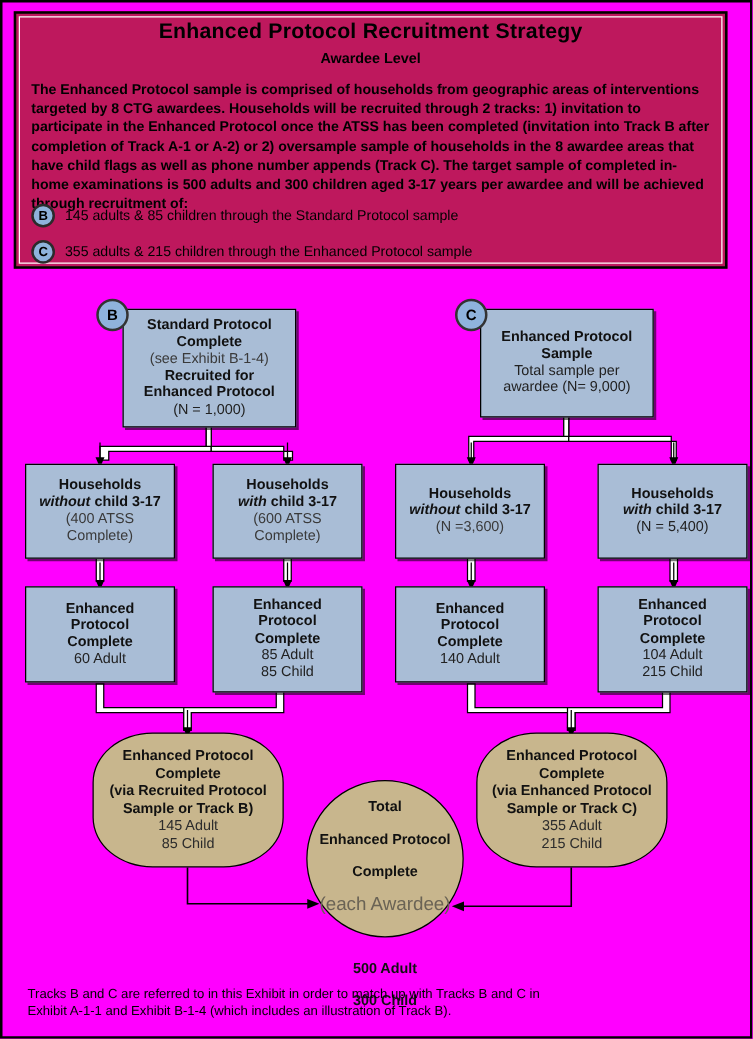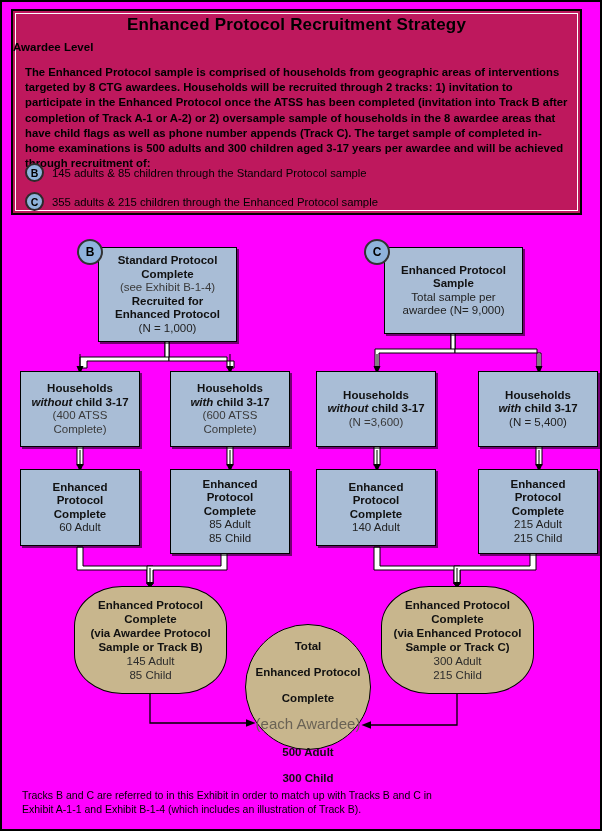--- a/index.html
+++ b/index.html
@@ -31,21 +31,21 @@
     pointer-events:none;
   }
   .hdr-title{
     position:absolute;left:0;right:0;top:4px;
     text-align:center;
     font-size:17px;font-weight:bold;color:#000;
     letter-spacing:0.2px;
   }
   .hdr-sub{
     position:absolute;left:0;right:0;top:30px;
-    text-align:left;
+    text-align:center;
     font-size:11.5px;font-weight:bold;color:#000;
   }
   .hdr-body{
     position:absolute;left:12px;right:12px;top:54px;
     font-size:11.3px;line-height:15.2px;color:#000;
     text-align:left;
     font-weight:bold;
   }
   .bullet-row{
     position:absolute;left:12px;
@@ -253,48 +253,48 @@
       <div class="b">Enhanced</div>
       <div class="b">Protocol</div>
       <div class="b">Complete</div>
       <div class="n2">140 Adult</div>
     </div>
 
     <div class="node" style="left:476px;top:467px;width:120px;height:85px;">
       <div class="b">Enhanced</div>
       <div class="b">Protocol</div>
       <div class="b">Complete</div>
-      <div class="n2">215 Adult</div>
+      <div class="n2">104 Adult</div>
       <div class="n2">215 Child</div>
     </div>
 
     <div class="ellipse" style="left:72px;top:584px;width:153px;height:108px;border-radius:48px/40px;">
       <div class="b">Enhanced Protocol</div>
       <div class="b">Complete</div>
-      <div class="b">(via Awardee Protocol</div>
+      <div class="b">(via Recruited Protocol</div>
       <div class="b">Sample or Track B)</div>
       <div class="n">145 Adult</div>
       <div class="n">85 Child</div>
     </div>
 
     <div class="ellipse" style="left:379px;top:584px;width:153px;height:108px;border-radius:48px/40px;">
       <div class="b">Enhanced Protocol</div>
       <div class="b">Complete</div>
       <div class="b">(via Enhanced Protocol</div>
       <div class="b">Sample or Track C)</div>
-      <div class="n">300 Adult</div>
+      <div class="n">355 Adult</div>
       <div class="n">215 Child</div>
     </div>
 
     <div class="ellipse" style="left:243px;top:622px;width:126px;height:126px;border-radius:50%;justify-content:flex-start;padding-top:14px;gap:12px;">
       <div class="b">Total</div>
       <div class="b">Enhanced Protocol</div>
       <div class="b">Complete</div>
       <div class="g">(each Awardee)</div>
-      <div class="b" style="margin-top:2px;">500 Adult</div>
+      <div class="b" style="margin-top:25px;">500 Adult</div>
       <div class="b">300 Child</div>
     </div>
 
   </div>
 
   <div class="footer">Tracks B and C are referred to in this Exhibit in order to match up with Tracks B and C in Exhibit A-1-1 and Exhibit B-1-4 (which includes an illustration of Track B).</div>
 
 </div>
 
 </body></html>

